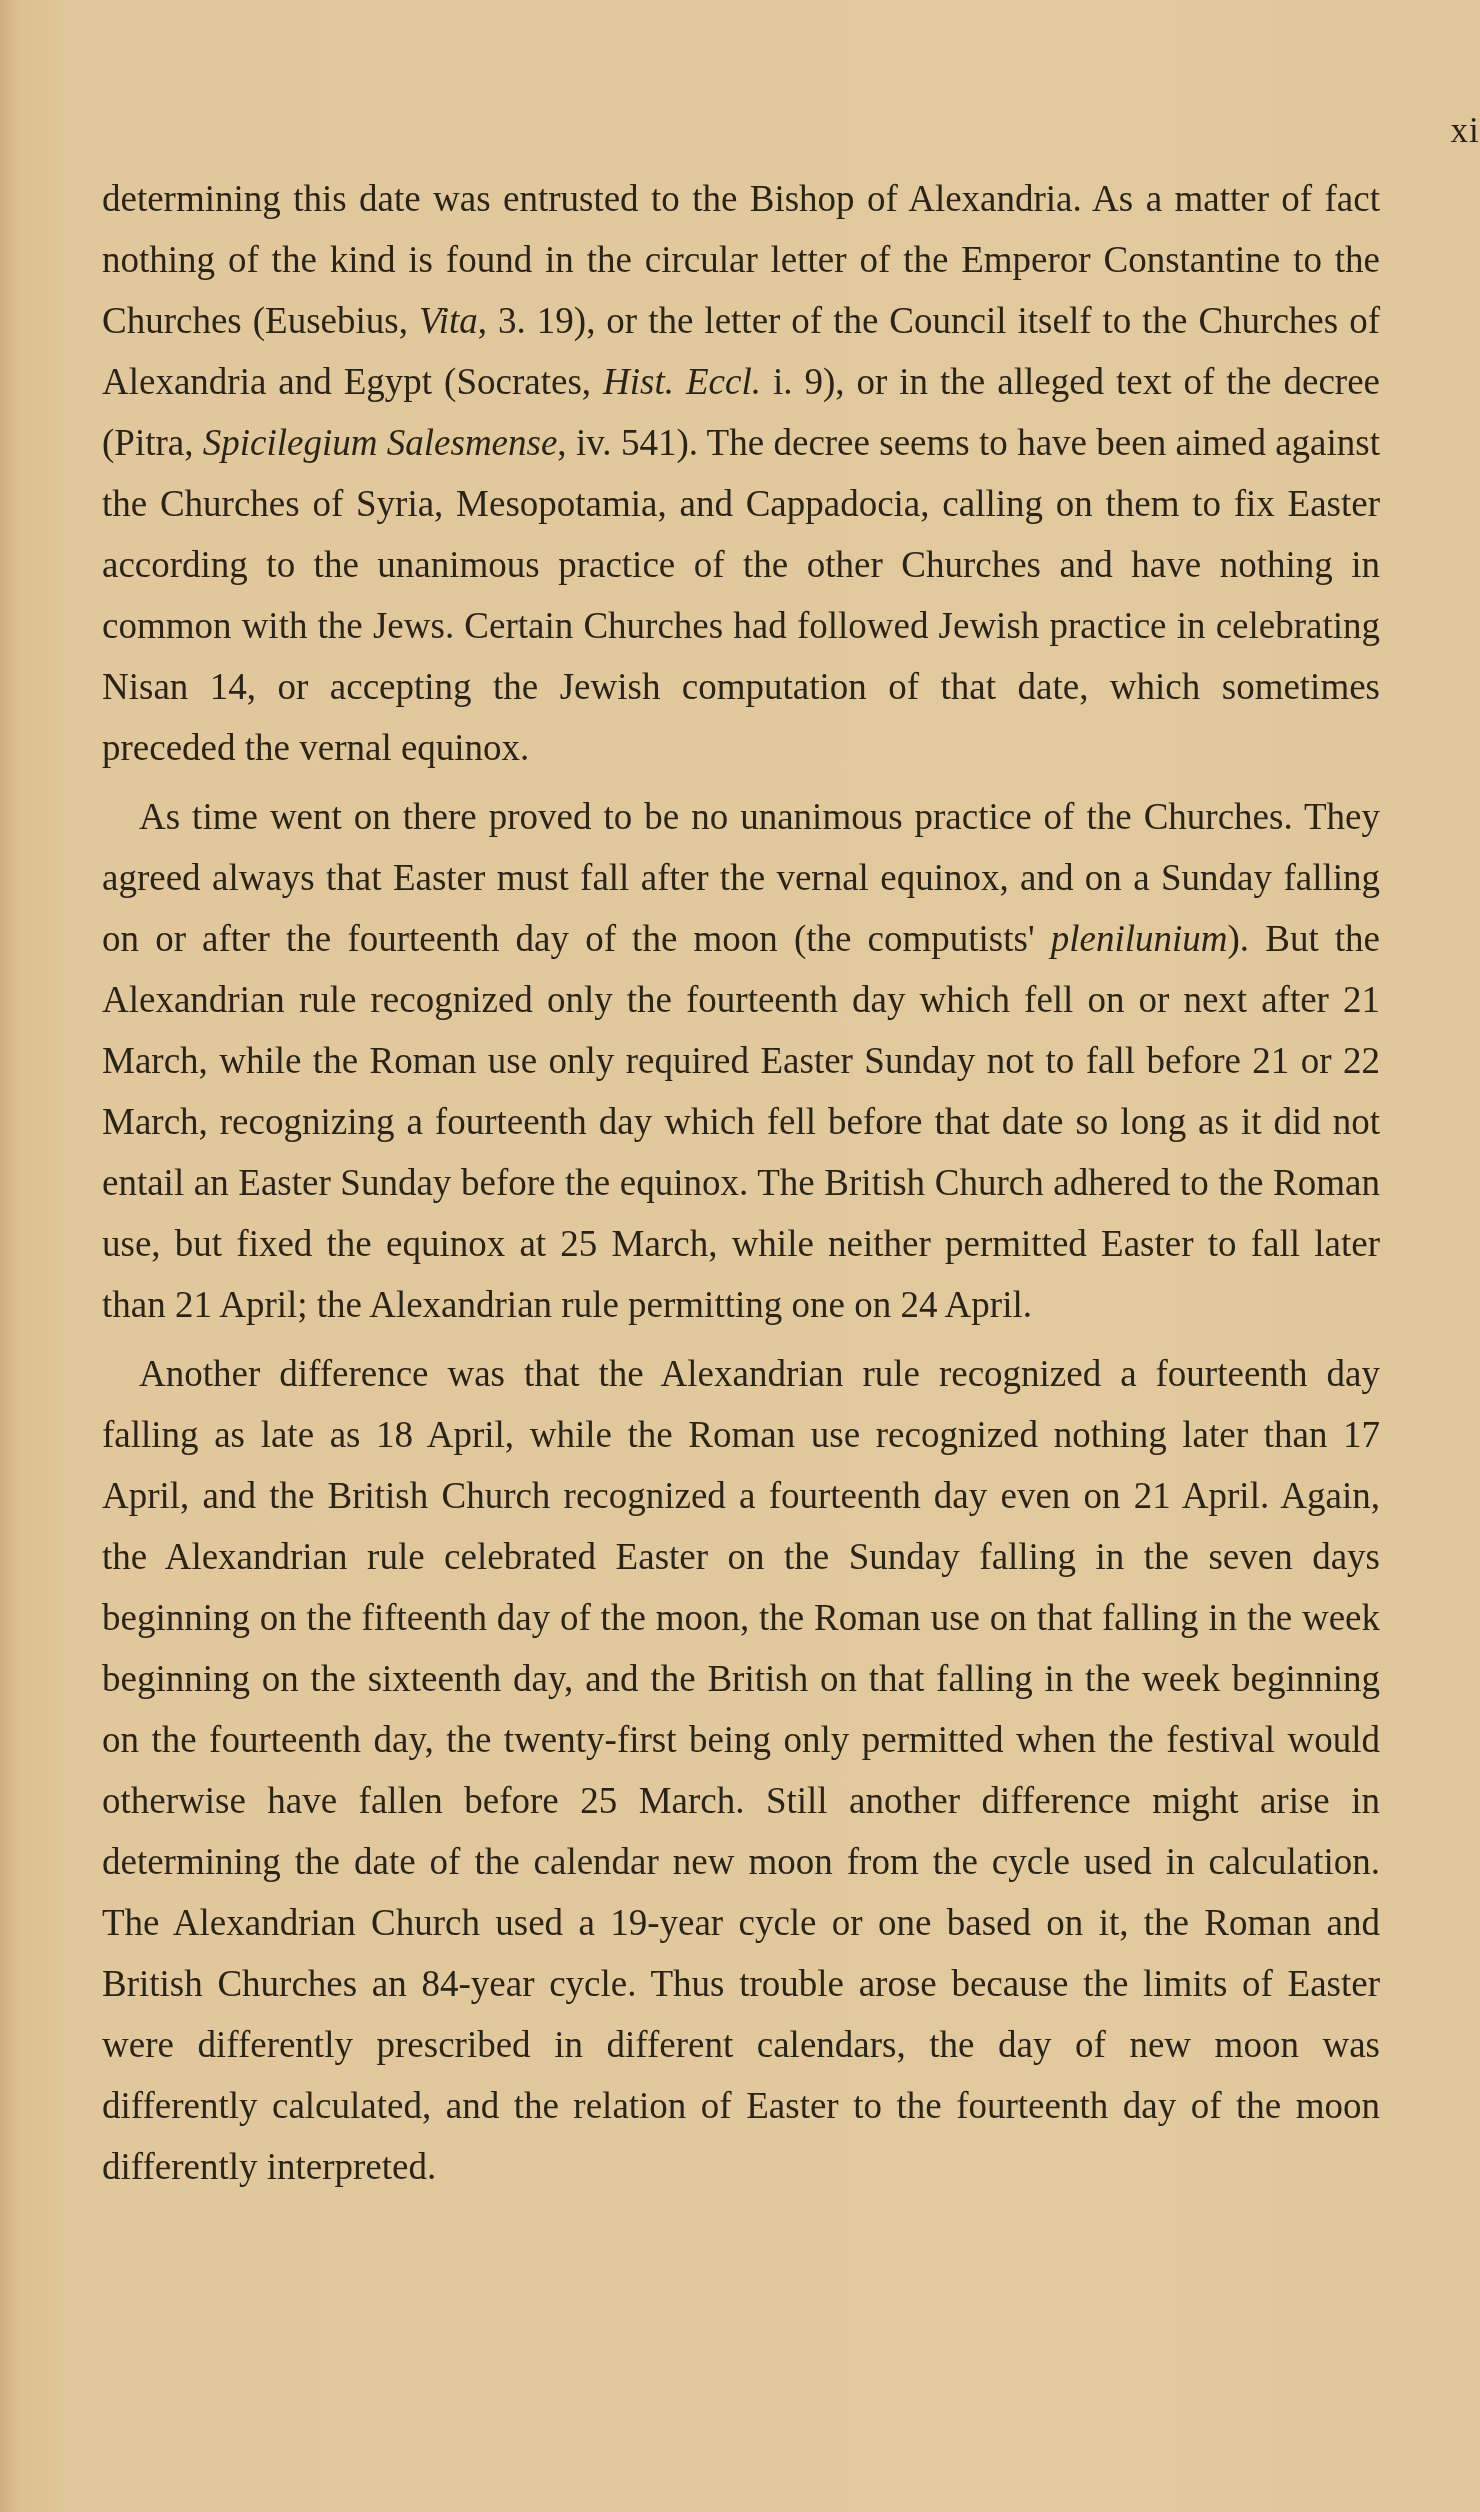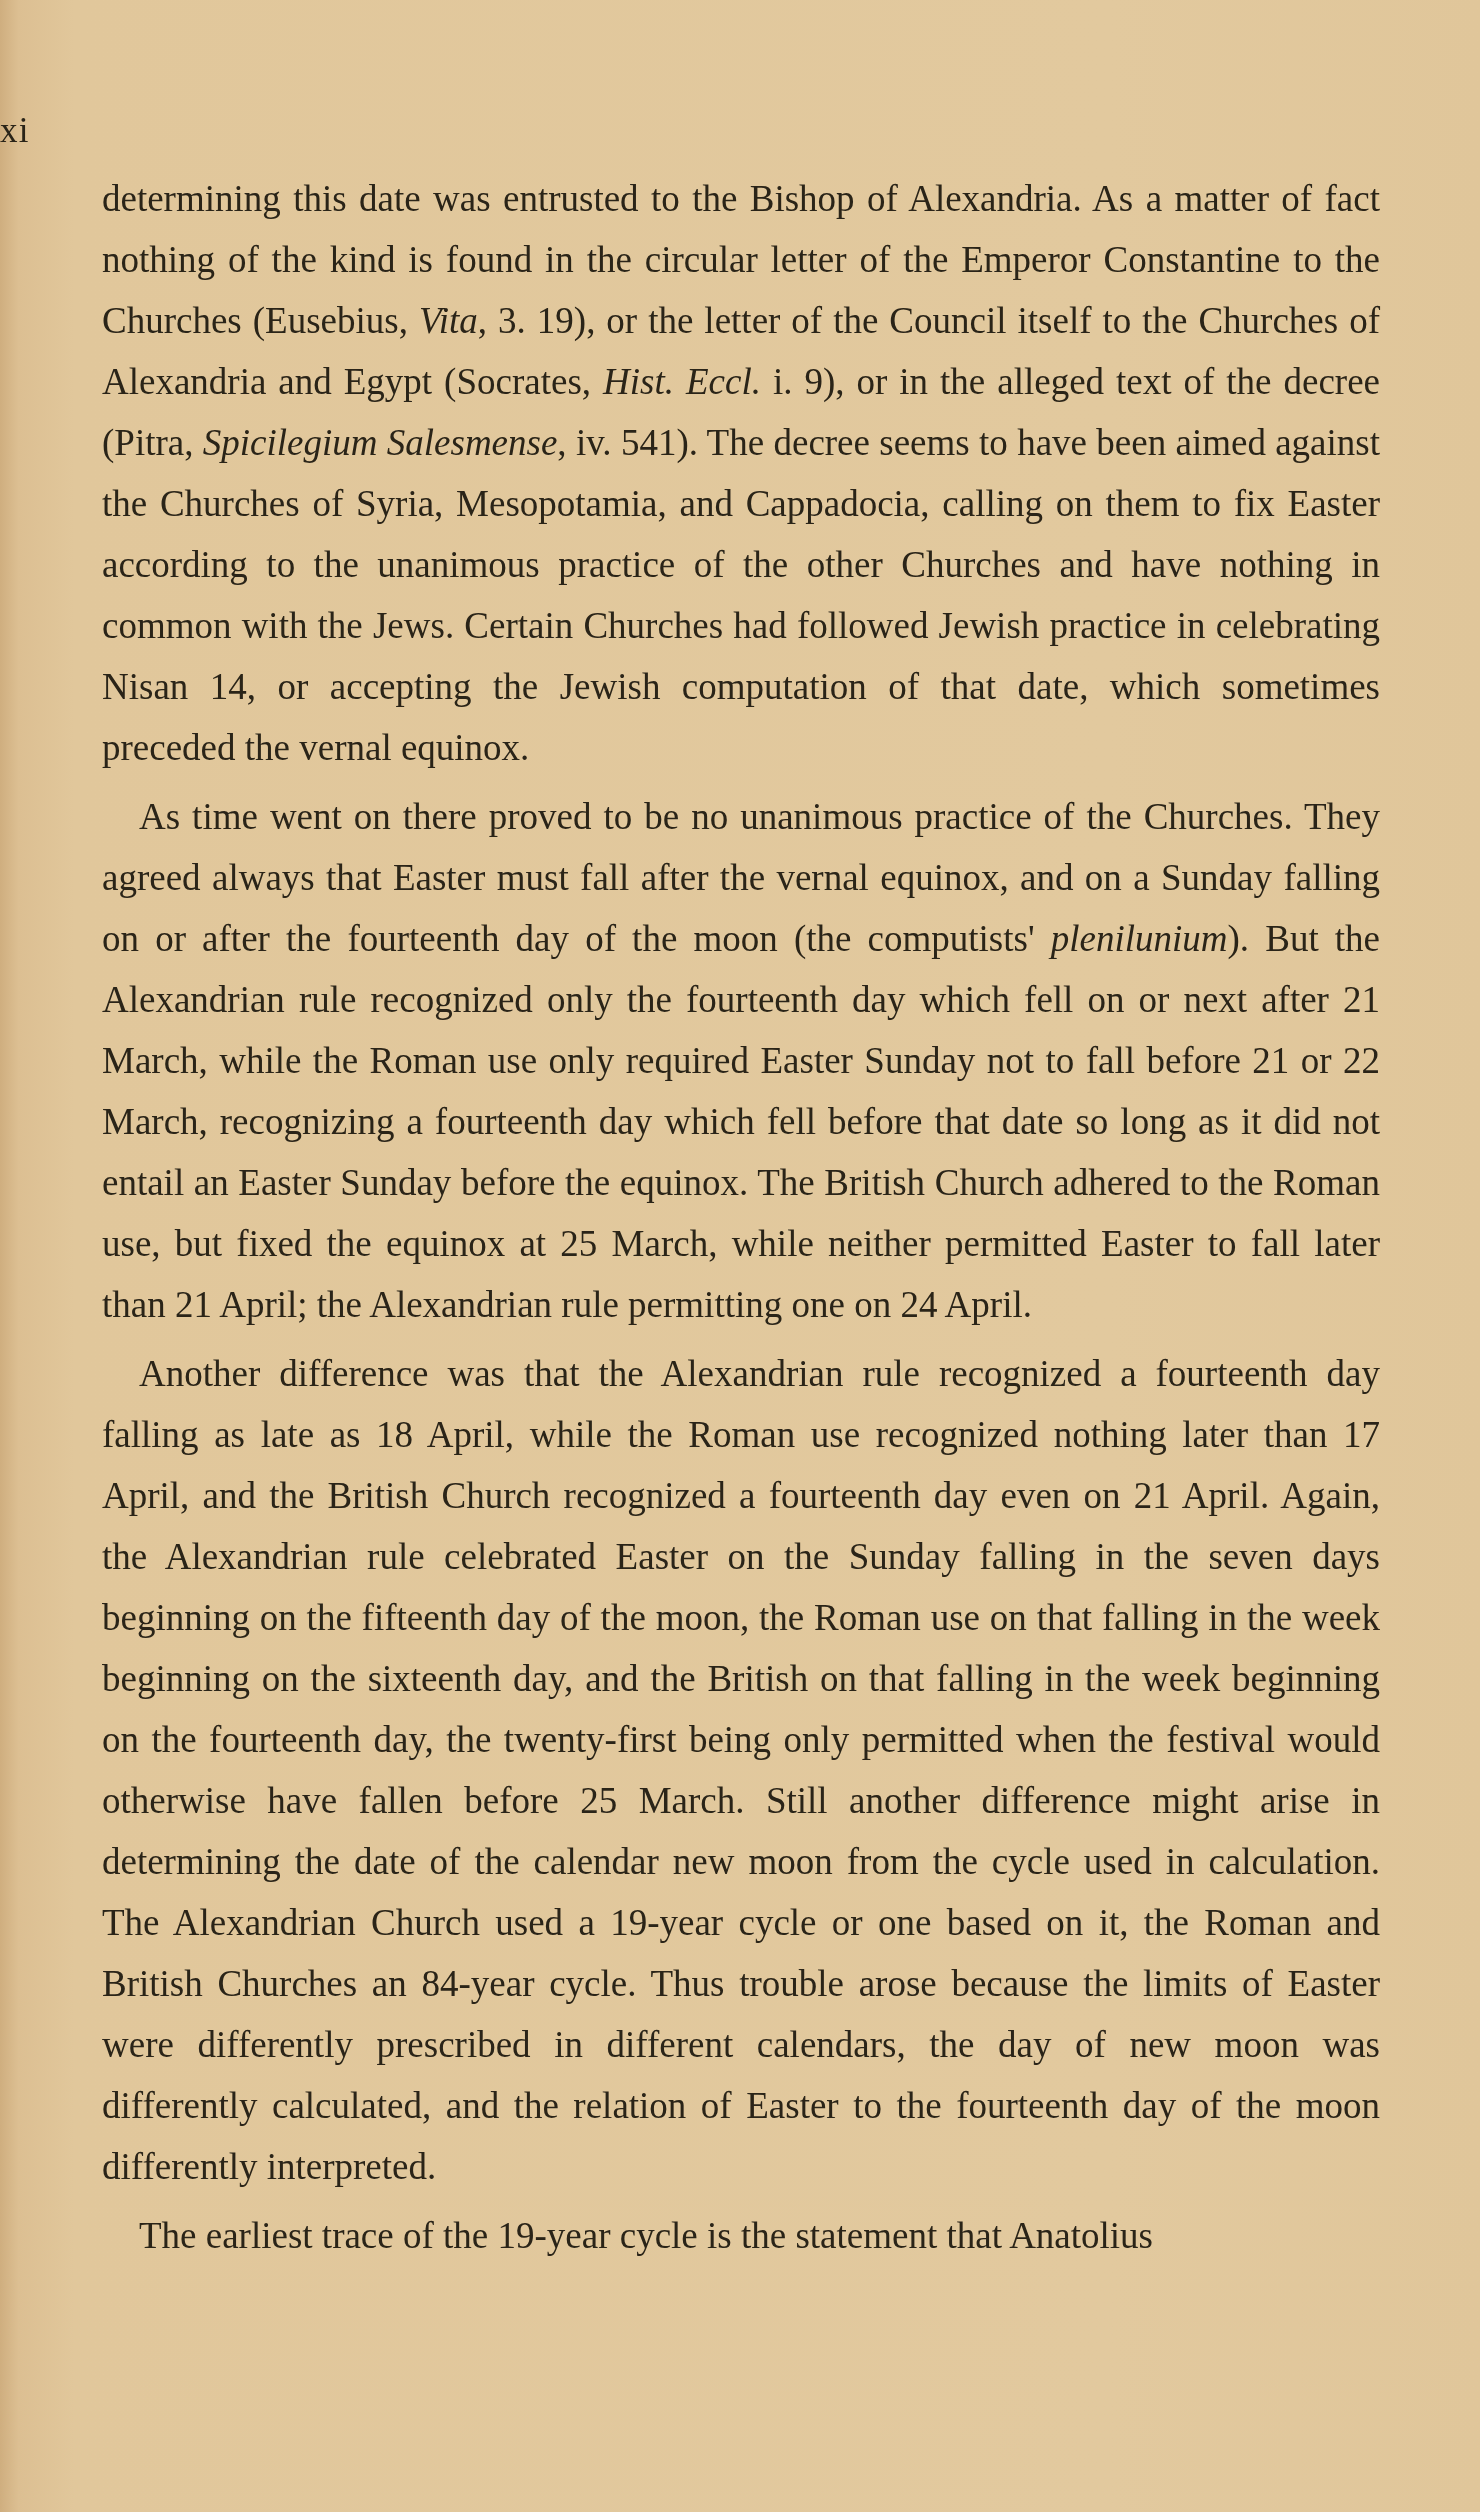--- a/index.html
+++ b/index.html
@@ -4,21 +4,21 @@
   <style>
     html, body { margin: 0; padding: 0; }
     body {
       width: 1480px; height: 2512px;
       background: linear-gradient(90deg, #cfae7f 0px, #dcbf92 18.5px, #e1c79b 74px, #e2c99e 1109px, #e0c69a 1480px);
       position: relative; overflow: hidden;
       font-family: "Liberation Serif", "DejaVu Serif", serif;
       color: #2a2418;
     }
     .page-number {
-      position: absolute; top: 111px; left: 0; width: 1480px; text-align: left;
+      position: absolute; top: 111px; left: 0; width: 1480px; text-align: right;
       font-size: 35px; letter-spacing: 1.2px;
     }
     .body-text {
       position: absolute; top: 160px; left: 94px; width: 1294px;
       font-size: 37px; line-height: 61px; text-align: justify;
     }
     .para { margin: 8px; text-indent: 0; }
     .para.indent { text-indent: 37px; }
     em { font-style: italic; }
   </style>
@@ -30,17 +30,14 @@
 <div class="body-text">
   <p class="para">
     <span>determining this date was entrusted to the Bishop of Alexandria. As a matter of fact nothing of the kind is found in the circular letter of the Emperor Constantine to the Churches (Eusebius, </span><em>Vita</em><span>, 3. 19), or the letter of the Council itself to the Churches of Alexandria and Egypt (Socrates, </span><em>Hist. Eccl.</em><span> i. 9), or in the alleged text of the decree (Pitra, </span><em>Spicilegium Salesmense</em><span>, iv. 541). The decree seems to have been aimed against the Churches of Syria, Mesopotamia, and Cappadocia, calling on them to fix Easter according to the unanimous practice of the other Churches and have nothing in common with the Jews. Certain Churches had followed Jewish practice in celebrating Nisan 14, or accepting the Jewish computation of that date, which sometimes preceded the vernal equinox.</span>
   </p>
   <p class="para indent">
     <span>As time went on there proved to be no unanimous practice of the Churches. They agreed always that Easter must fall after the vernal equinox, and on a Sunday falling on or after the fourteenth day of the moon (the computists' </span><em>plenilunium</em><span>). But the Alexandrian rule recognized only the fourteenth day which fell on or next after 21 March, while the Roman use only required Easter Sunday not to fall before 21 or 22 March, recognizing a fourteenth day which fell before that date so long as it did not entail an Easter Sunday before the equinox. The British Church adhered to the Roman use, but fixed the equinox at 25 March, while neither permitted Easter to fall later than 21 April; the Alexandrian rule permitting one on 24 April.</span>
   </p>
   <p class="para indent">
     <span>Another difference was that the Alexandrian rule recognized a fourteenth day falling as late as 18 April, while the Roman use recognized nothing later than 17 April, and the British Church recognized a fourteenth day even on 21 April. Again, the Alexandrian rule celebrated Easter on the Sunday falling in the seven days beginning on the fifteenth day of the moon, the Roman use on that falling in the week beginning on the sixteenth day, and the British on that falling in the week beginning on the fourteenth day, the twenty-first being only permitted when the festival would otherwise have fallen before 25 March. Still another difference might arise in determining the date of the calendar new moon from the cycle used in calculation. The Alexandrian Church used a 19-year cycle or one based on it, the Roman and British Churches an 84-year cycle. Thus trouble arose because the limits of Easter were differently prescribed in different calendars, the day of new moon was differently calculated, and the relation of Easter to the fourteenth day of the moon differently interpreted.</span>
   </p>
-  <p class="para indent">
-    <span>The earliest trace of the 19-year cycle is the statement that Anatolius</span>
-  </p>
 </div>
 
 
 </body></html>

